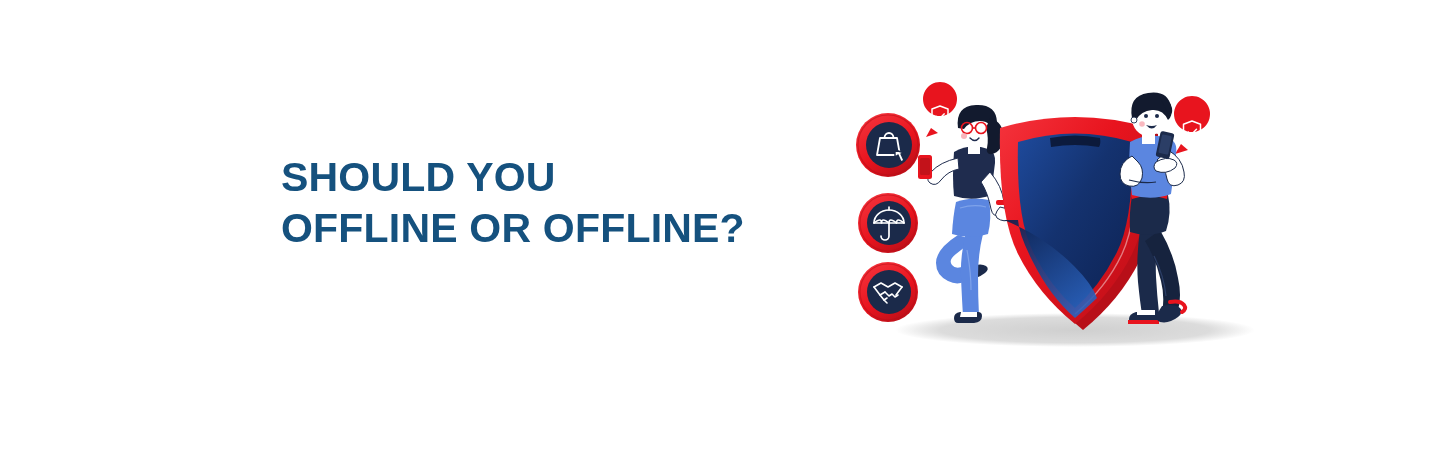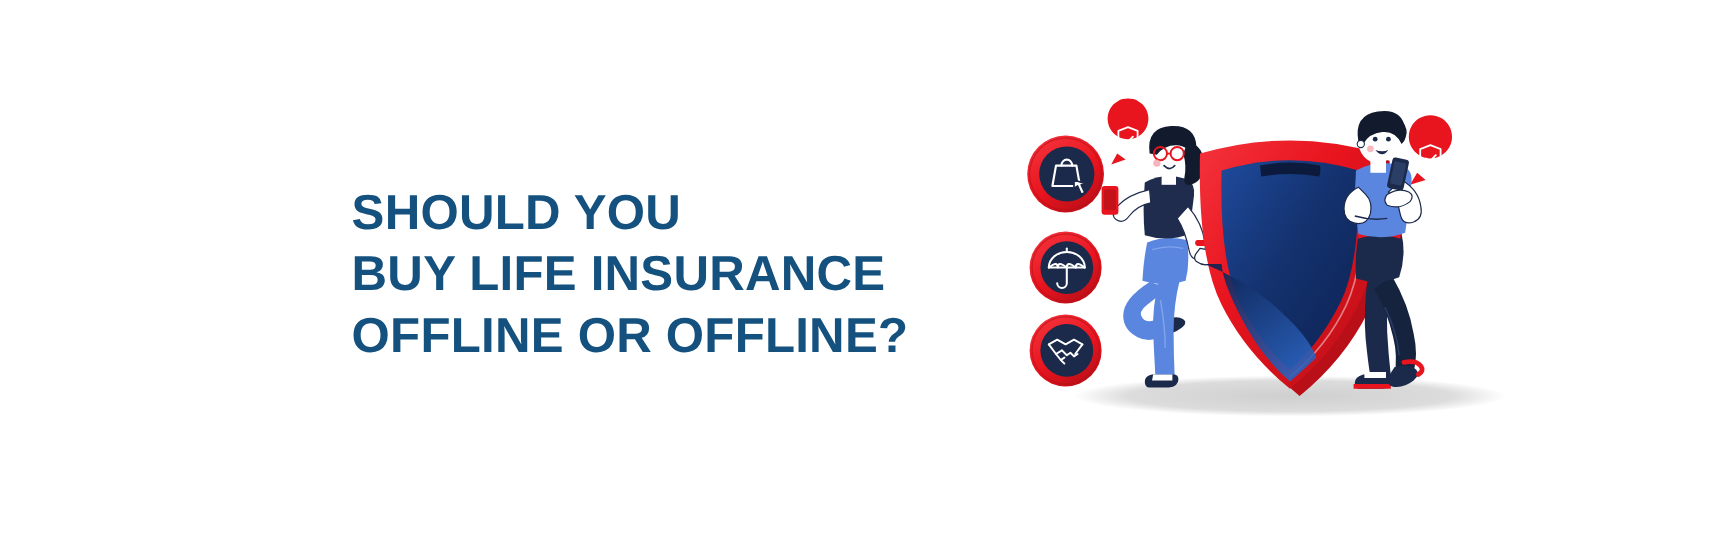--- a/index.html
+++ b/index.html
@@ -14,21 +14,21 @@
     position: relative;
     width: 1440px;
     height: 463px;
     background: #ffffff;
     overflow: hidden;
   }
 
   
   .headline {
     position: absolute;
-    left: 293px;
+    left: 281px;
     top: 152px;
     width: 520px;
     color: #15517e;
     font-family: "Liberation Sans", sans-serif;
     font-weight: 700;
     font-size: 41px;
     line-height: 51px;
     letter-spacing: 0.2px;
     white-space: nowrap;
   }
@@ -44,21 +44,20 @@
   }
   .illustration svg { display: block; }
 </style>
 </head>
 <body>
 
 <div class="banner">
 
   <div class="headline">
     <span class="headline-line">SHOULD YOU</span>
-    <span class="headline-line">BUY LIFE INSURANCE</span>
     <span class="headline-line">OFFLINE OR OFFLINE?</span>
   </div>
 
   <div class="illustration">
     <svg width="450" height="290" viewBox="0 0 450 290" xmlns="http://www.w3.org/2000/svg">
       <defs>
         <linearGradient id="gShieldFace" x1="0" y1="0" x2="1" y2="1">
           <stop offset="0%" stop-color="#1e4a9c"></stop>
           <stop offset="45%" stop-color="#14326f"></stop>
           <stop offset="100%" stop-color="#0d2252"></stop>

